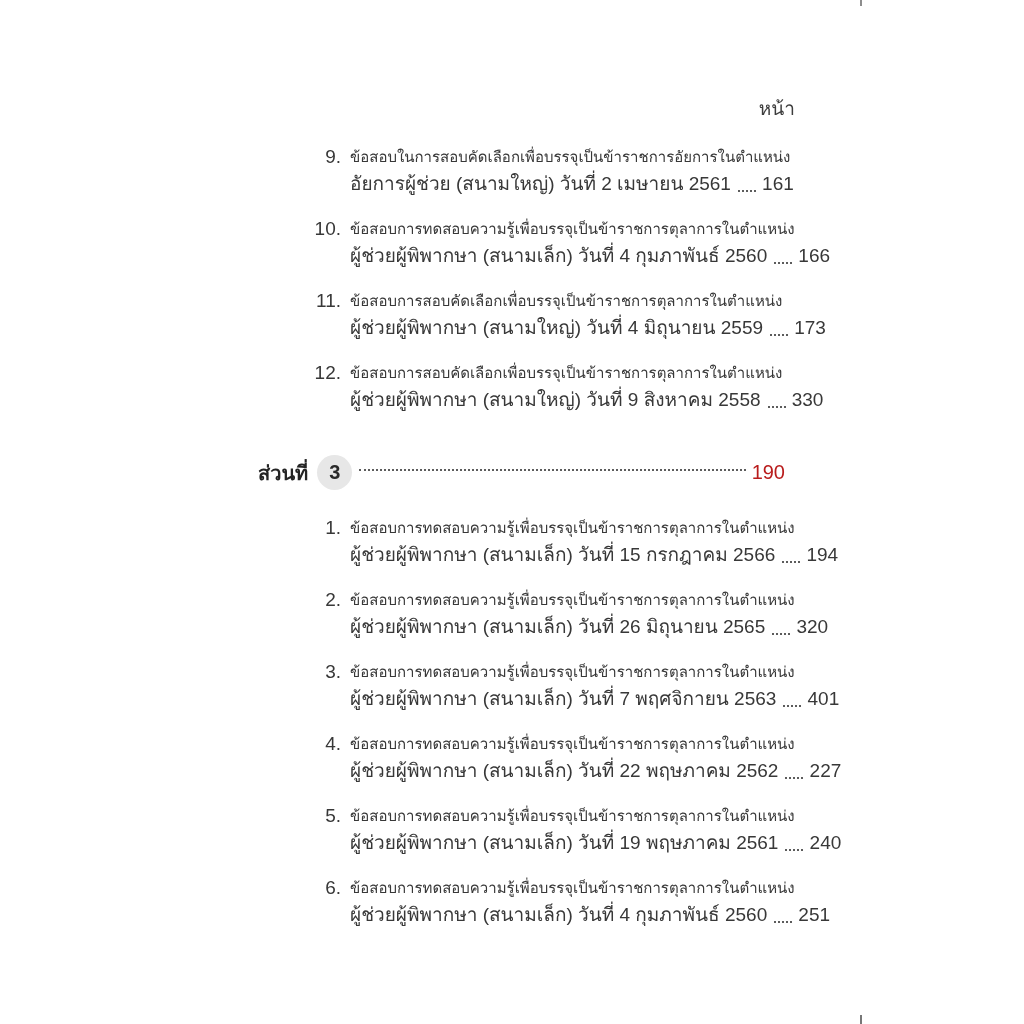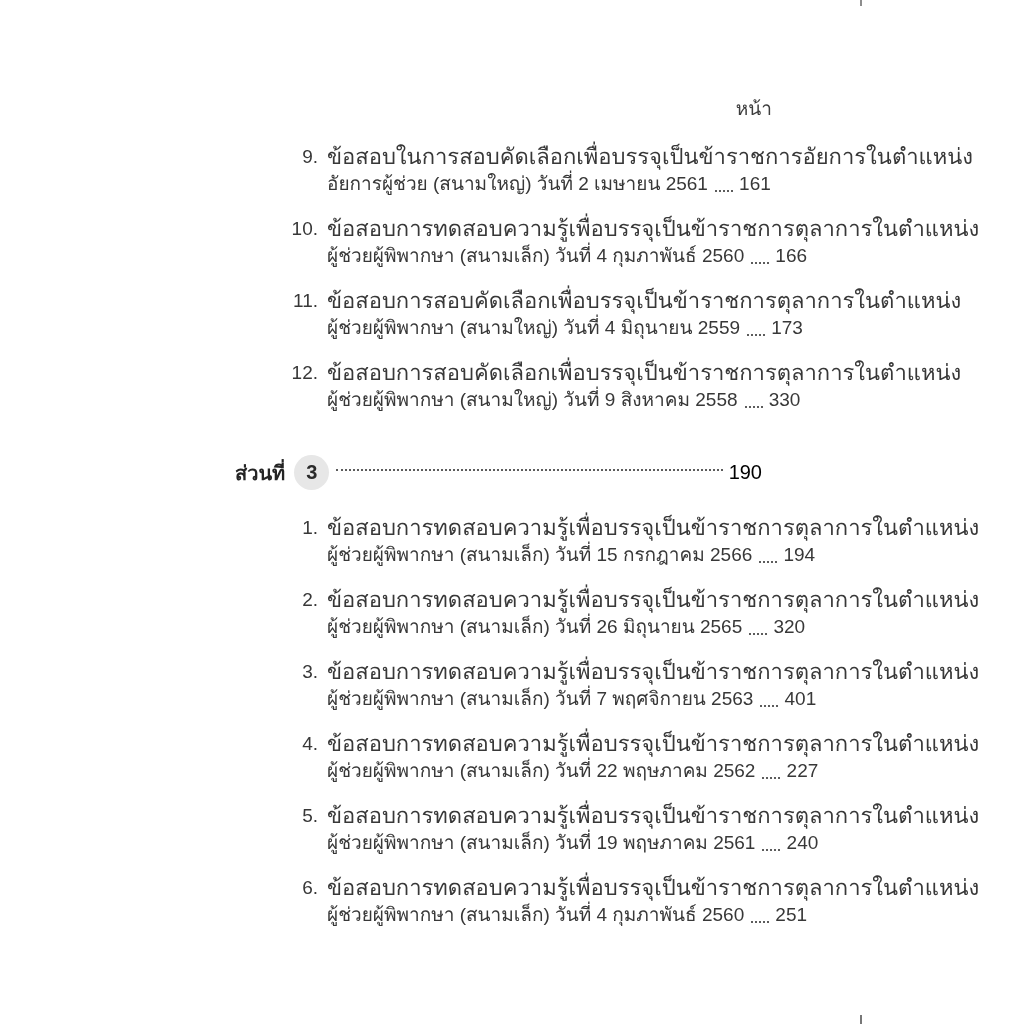--- a/index.html
+++ b/index.html
@@ -13,41 +13,41 @@
     overflow: hidden;
     font-family: "Liberation Sans", sans-serif;
     color: #383838;
   }
   .tick { position: absolute; width: 2px; background: #8d8d8d; }
   .tick-top { left: 860px; top: 0; height: 6px; }
   .tick-bottom { left: 860px; bottom: 0; height: 9px; background: #777; }
 
   .content {
     position: absolute;
-    left: 235px; top: 97px;
+    left: 258px; top: 97px;
     width: 537px;
   }
   .page-header {
     text-align: right;
     font-size: 19px;
     line-height: 24px;
     margin-bottom: 22px;
     color: #3d3d3d;
   }
 
   .entries { padding-left: 56px; padding-right: 10px; }
 
   .entry { display: flex; margin-bottom: 18px; }
   .entry-num {
     flex: none; width: 27px;
     text-align: right;
     font-size: 19px; line-height: 27px;
   }
   .entry-body { flex: 1; margin-left: 9px; min-width: 0; }
-  .entry-line1 { font-size: 22px; line-height: 27px; white-space: nowrap; }
+  .entry-line1 { font-size: 15px; line-height: 27px; white-space: nowrap; }
   .entry-line2 {
     display: flex; align-items: flex-end;
     font-size: 19px; line-height: 27px;
   }
   .entry-line2-text { white-space: nowrap; }
   .leader {
     flex: 1; min-width: 18px;
     border-bottom: 2px dotted #5c5c5c;
     margin: 0 6px 5px 7px;
   }
@@ -73,21 +73,21 @@
     font-size: 20px; font-weight: bold; color: #2a2a2a;
   }
   .section-title { flex: none; margin-left: 14px; white-space: nowrap; }
   .section-leader {
     flex: 1; min-width: 18px;
     border-bottom: 2px dotted #5c5c5c;
     margin: 0 6px 5px 7px;
   }
   .section-page {
     flex: none; text-align: right; min-width: 32px;
-    font-weight: normal; color: #000000;
+    font-weight: normal; color: #b91c1c;
   }
 </style>
 </head>
 <body>
 
 <div class="page">
   <div class="tick tick-top"></div>
   <div class="tick tick-bottom"></div>
 
   <div class="content">

